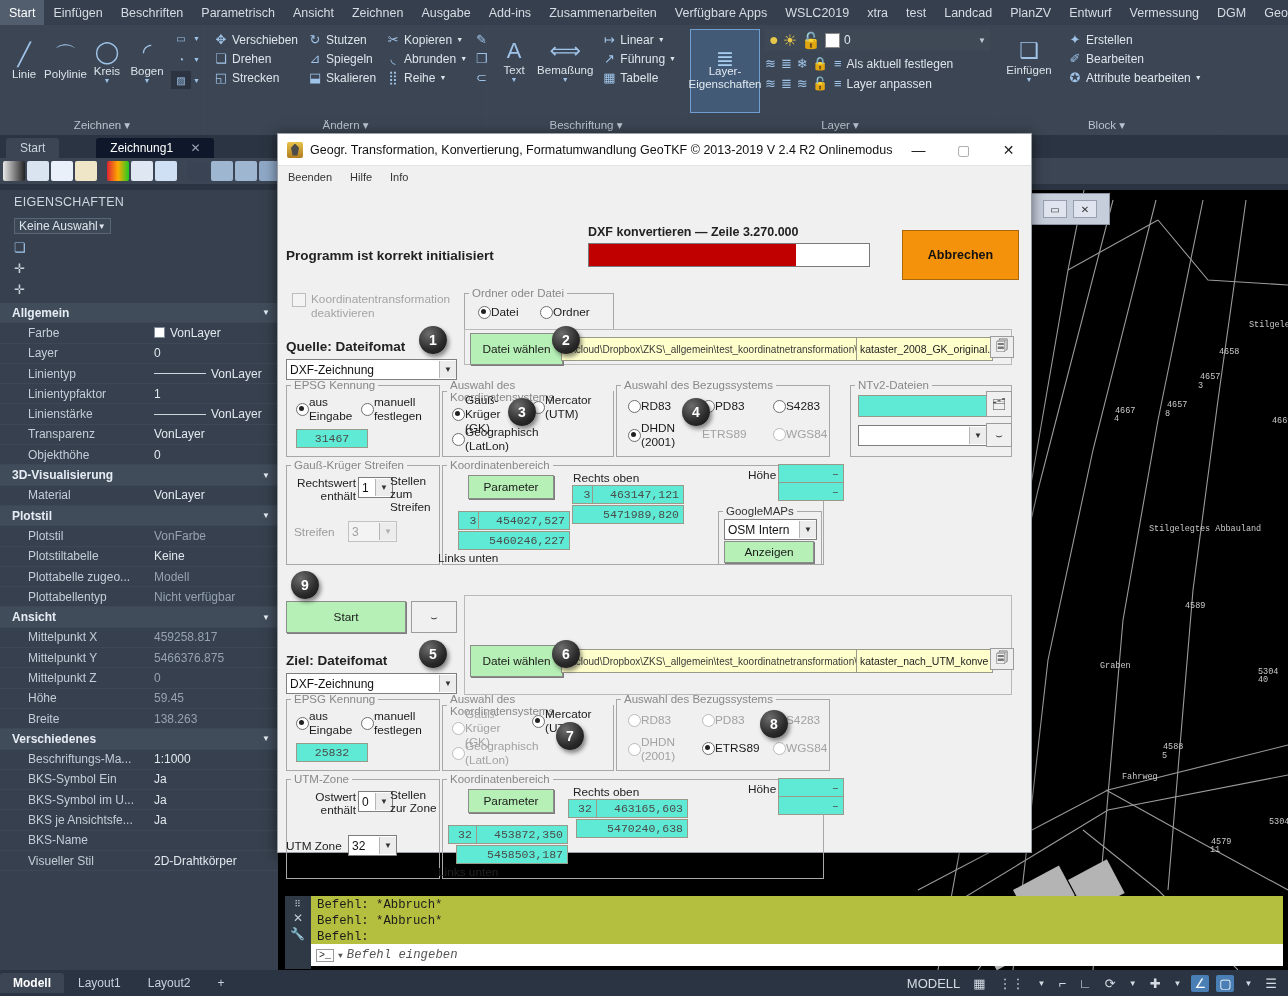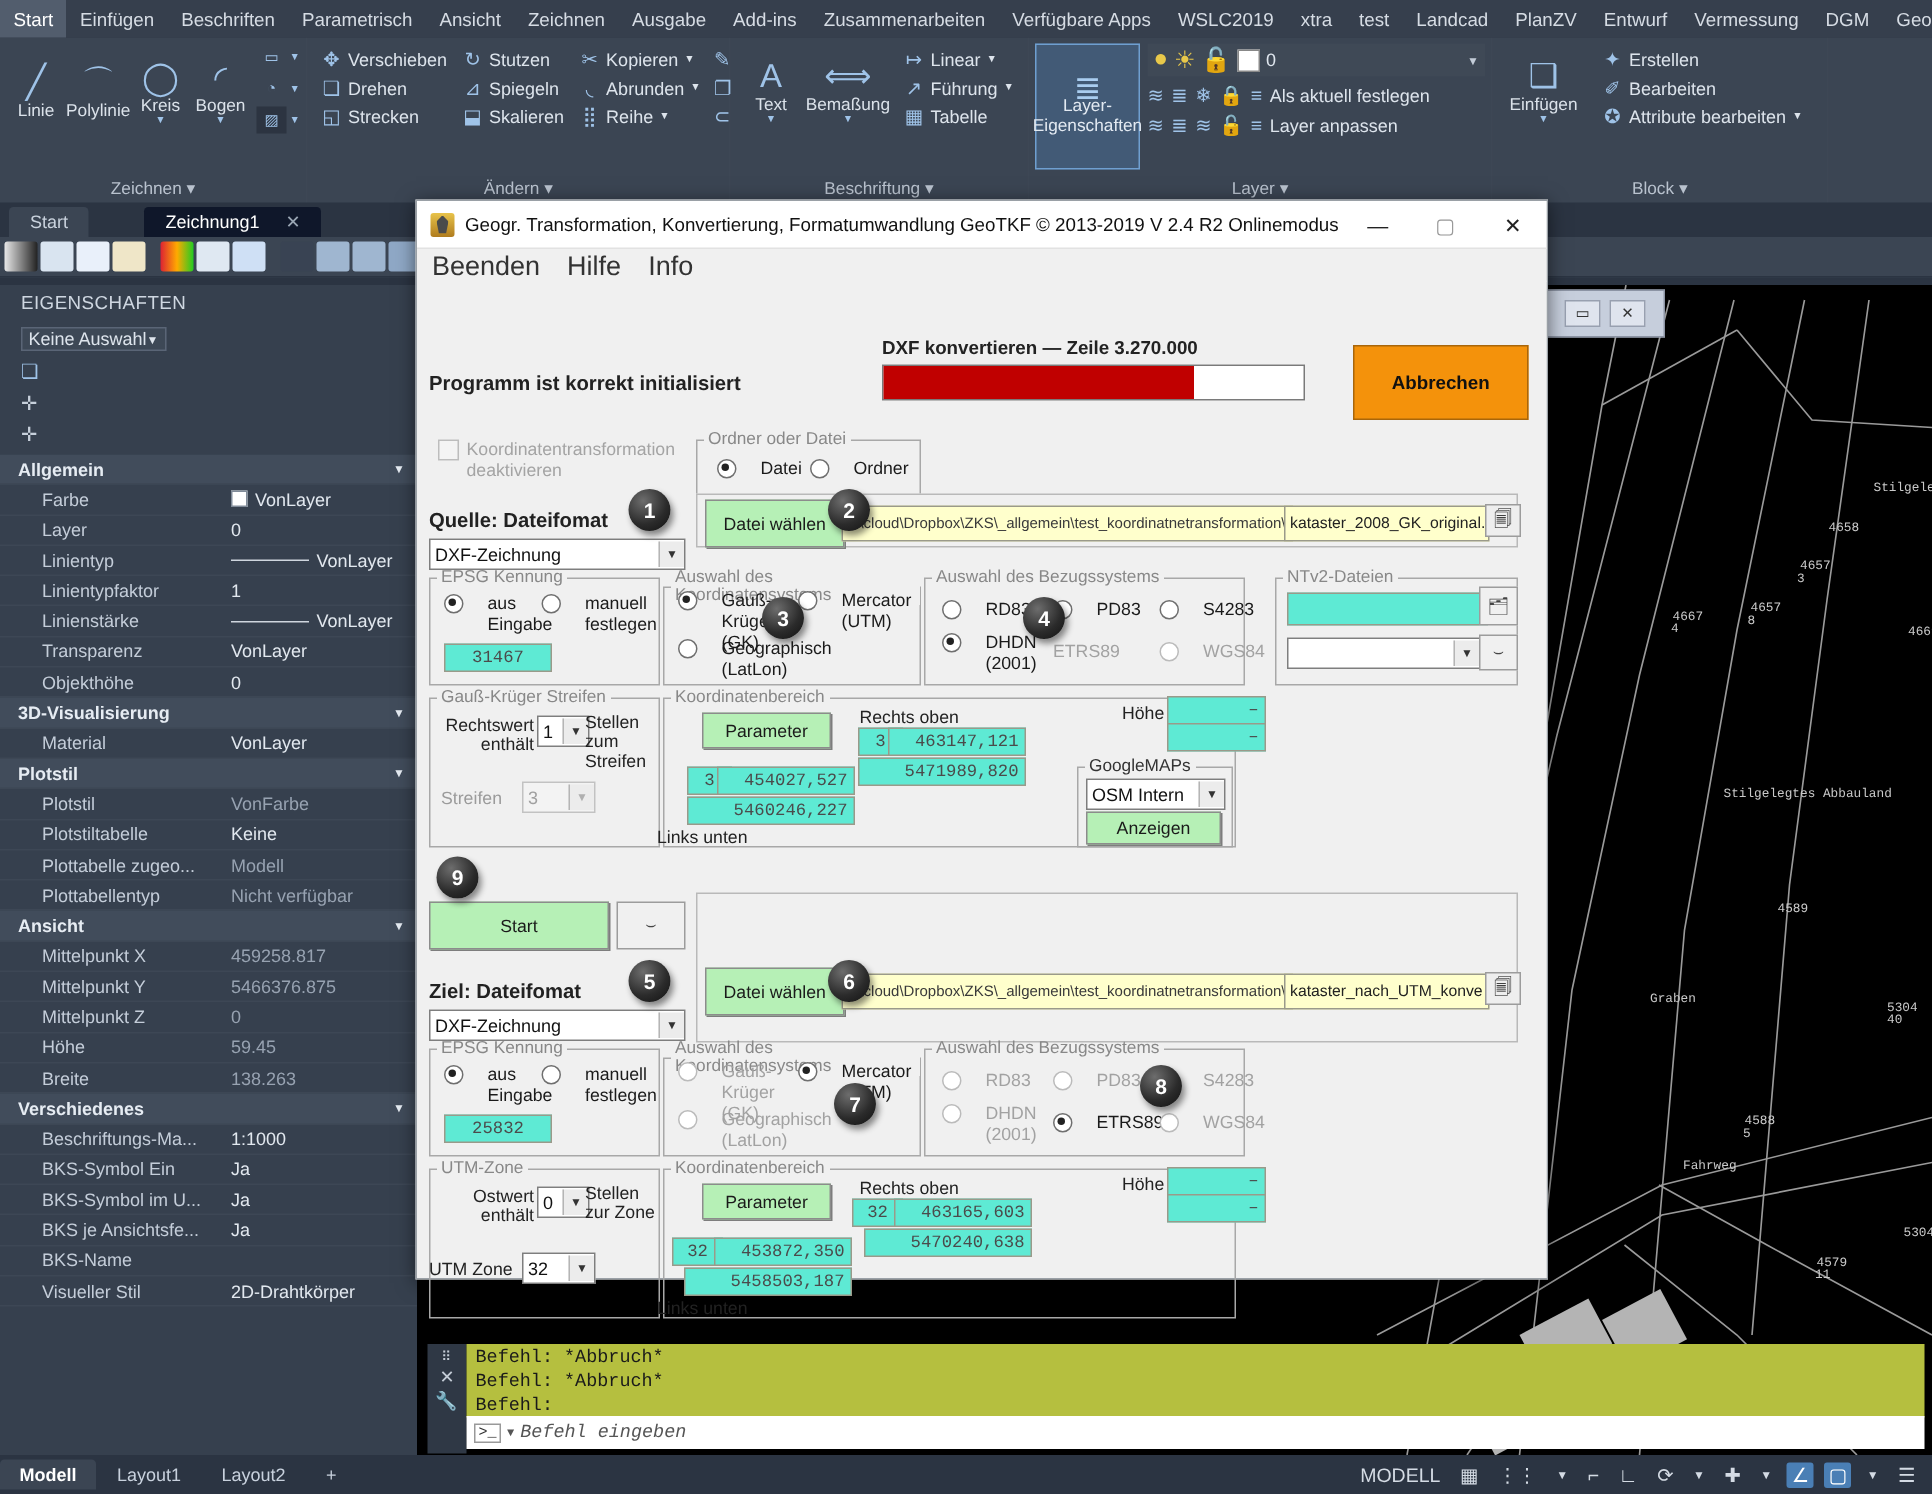--- a/index.html
+++ b/index.html
@@ -61,36 +61,36 @@
   .st-btn{color:#d4dbe4;font-size:13px;padding:1px 3px;}
   .st-btn.on{background:#4a7fb5;border-radius:2px;color:#fff;}
 
   
   .dlg{position:absolute;left:277px;top:133px;width:753px;height:718px;background:#f0f0f0;border:1px solid #9aa0a6;box-shadow:0 2px 12px rgba(0,0,0,.55);font-family:"Liberation Sans",sans-serif;}
   .dlg-tb{height:31px;display:flex;align-items:center;background:#fff;border-bottom:1px solid #e2e2e2;}
   .dlg-ico{width:16px;height:16px;margin:0 7px 0 9px;background:linear-gradient(#e8c34a,#b07c1e);border-radius:2px;position:relative;}
   .dlg-ico:after{content:"";position:absolute;left:4px;top:2px;width:8px;height:12px;background:#4b4b4b;clip-path:polygon(50% 0,100% 35%,80% 100%,20% 100%,0 35%);}
   .dlg-title{font-size:12.5px;color:#111;flex:1;white-space:nowrap;}
   .wbtn{width:45px;height:30px;display:flex;align-items:center;justify-content:center;color:#222;font-size:14px;}
-  .dlg-menu{height:22px;display:flex;align-items:center;gap:18px;padding-left:10px;font-size:18px;color:#333;background:#f0f0f0;}
+  .dlg-menu{height:22px;display:flex;align-items:center;gap:18px;padding-left:10px;font-size:11px;color:#333;background:#f0f0f0;}
   .dlg-body{position:absolute;left:0;right:0;top:53px;bottom:0;background:#f0f0f0;}
   .init-txt{position:absolute;left:8px;top:61px;font-size:13.5px;color:#222;font-weight:bold;}
   .conv-txt{position:absolute;left:310px;top:38px;font-size:12.5px;color:#222;font-weight:bold;}
   .pbar{position:absolute;left:310px;top:56px;width:280px;height:22px;background:#fff;border:1px solid #7a7a7a;}
   .pbar>i{display:block;height:100%;background:#c00000;}
   .abbr{position:absolute;left:624px;top:43px;width:115px;height:48px;background:#f4920b;border:1px solid #a9660a;font-size:12.5px;font-weight:bold;color:#111;display:flex;align-items:center;justify-content:center;}
 
   fieldset.gb{position:absolute;border:1px solid #a8a8a8;margin:0;padding:0;}
   fieldset.gb>legend{font-size:11.5px;color:#888;padding:0 3px;margin-left:4px;}
   fieldset.gb.dk>legend{color:#333;}
 
   .lbl{position:absolute;font-size:11.8px;color:#222;}
   .lbl.dim{color:#9b9b9b;}
   .lbl.bold{font-weight:bold;font-size:13.5px;}
-  .radio{position:absolute;display:flex;align-items:flex-start;gap:16px;font-size:11.8px;color:#1a1a1a;}
+  .radio{position:absolute;display:flex;align-items:center;gap:0;font-size:11.8px;color:#1a1a1a;}
   .radio .rd{width:11px;height:11px;border:1px solid #6f6f6f;border-radius:50%;background:#fff;flex:none;margin-top:1px;position:relative;}
   .radio .rd.on:after{content:"";position:absolute;left:2px;top:2px;width:5px;height:5px;border-radius:50%;background:#222;}
   .radio.dis{color:#a2a2a2;}
   .radio.dis .rd{border-color:#bbb;}
   .chk{position:absolute;display:flex;align-items:flex-start;gap:5px;font-size:11.8px;color:#a4a4a4;}
   .chk .bx{width:12px;height:12px;border:1px solid #bdbdbd;background:#f4f4f4;flex:none;margin-top:1px;}
 
   .combo{position:absolute;height:19px;background:#fff;border:1px solid #7e7e7e;display:flex;align-items:center;font-size:12px;color:#111;padding-left:3px;}
   .combo .arw{margin-left:auto;width:16px;height:17px;background:#ececec;border-left:1px solid #b5b5b5;display:flex;align-items:center;justify-content:center;font-size:8px;color:#333;}
   .combo.dis{color:#a0a0a0;background:#f3f3f3;border-color:#c2c2c2;}

